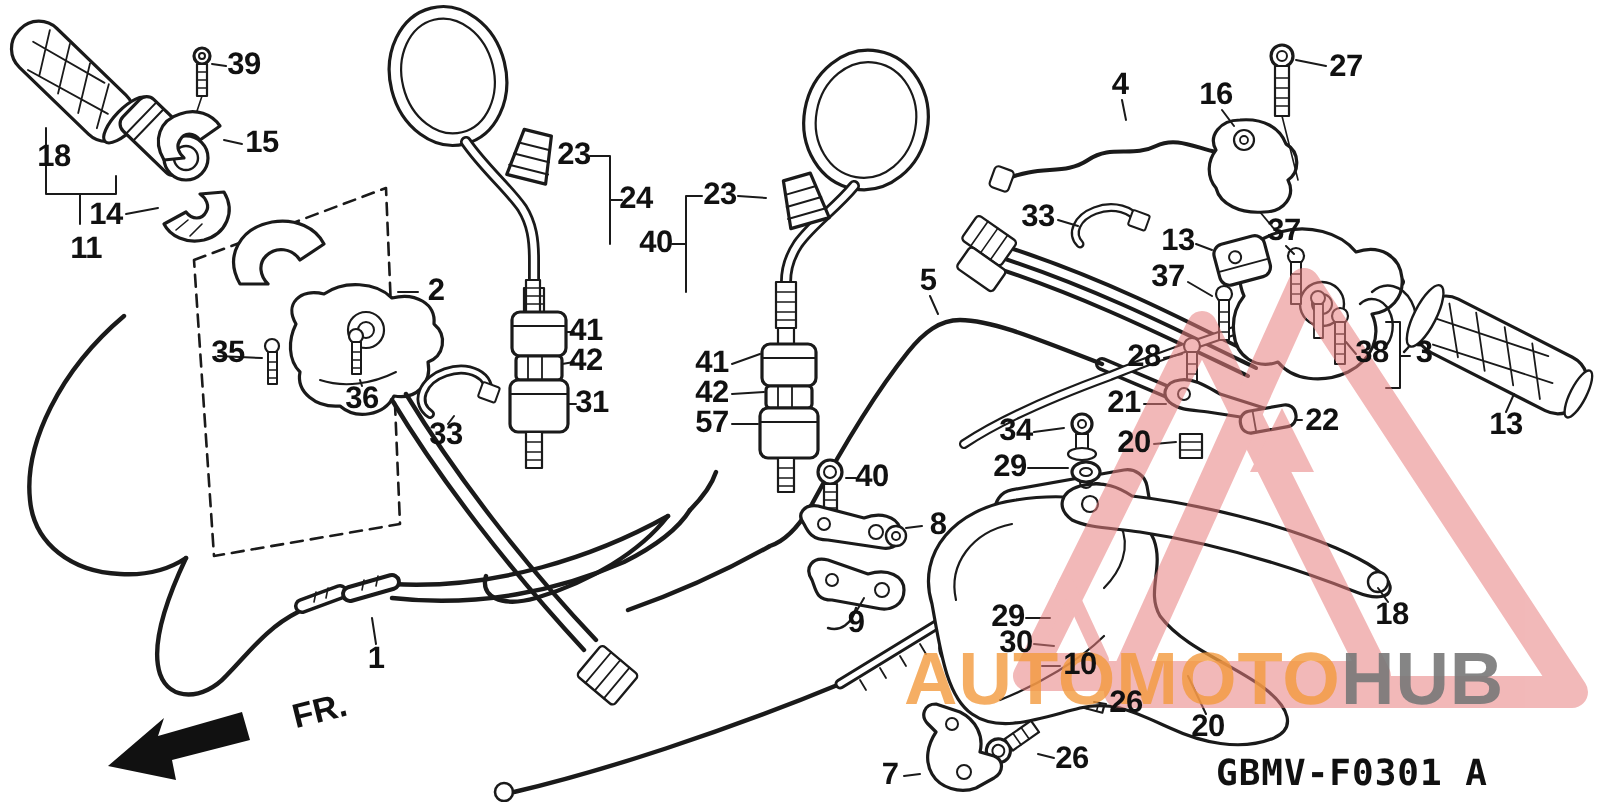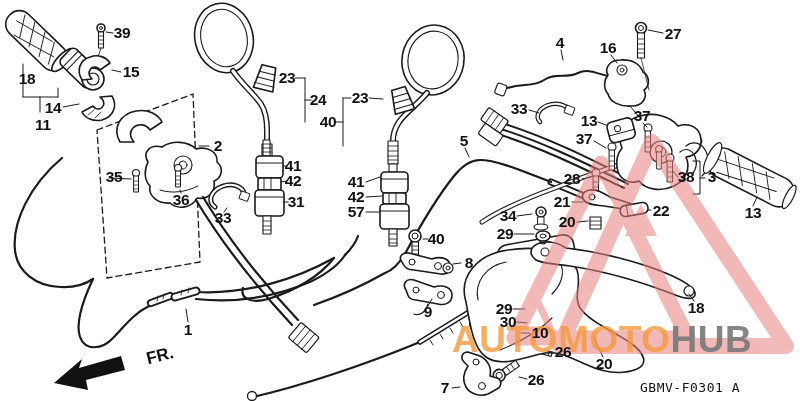--- a/index.html
+++ b/index.html
@@ -3,22 +3,22 @@
 <meta charset="utf-8">
 <style>
   html,body{margin:0;padding:0;background:#fff;}
   .stage{position:relative;width:800px;height:401px;background:#fff;overflow:hidden;
          font-family:"Liberation Sans",sans-serif;}
   .stage svg{position:absolute;left:0;top:0;}
   .co{position:absolute;transform:translate(-50%,-50%);font-weight:bold;font-size:15.5px;
       color:#111;letter-spacing:-0.3px;z-index:6;white-space:nowrap;}
   .fr{position:absolute;left:160px;top:356px;transform:translate(-50%,-50%) rotate(-14deg);
       font-weight:bold;font-size:17px;color:#111;z-index:6;}
-  .code{position:absolute;left:690px;top:387px;transform:translate(-50%,-50%);
-        font-family:"DejaVu Sans Mono",monospace;font-weight:normal;font-size:13px;
+  .code{position:absolute;left:676px;top:387px;transform:translate(-50%,-50%);
+        font-family:"DejaVu Sans Mono",monospace;font-weight:bold;font-size:18px;
         letter-spacing:0.5px;color:#111;z-index:6;white-space:nowrap;}
   .wm-text{position:absolute;left:452px;top:321px;font-weight:bold;font-size:37px;
            line-height:1;letter-spacing:0.5px;white-space:nowrap;z-index:5;}
   .wm-orange{color:rgba(242,154,61,.8);}
   .wm-gray{color:rgba(120,120,120,.9);}
 </style>
 </head>
 <body>
 
 <div class="stage">

